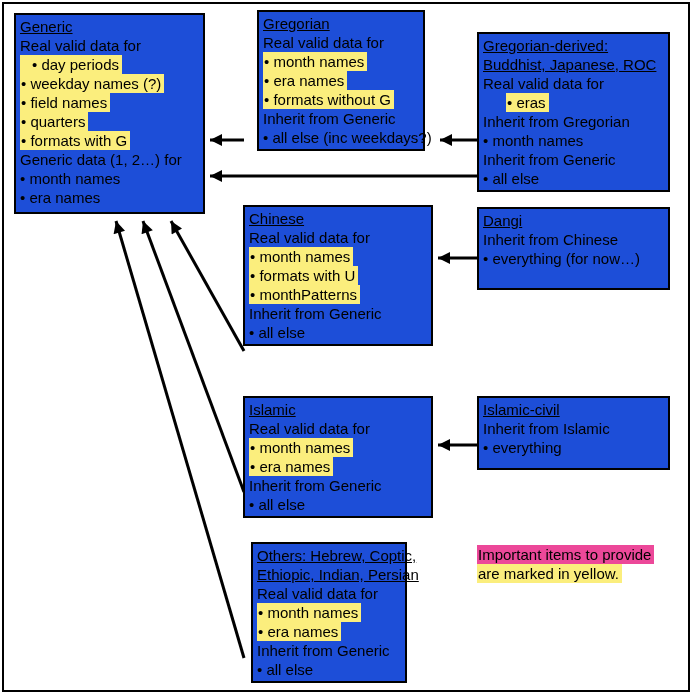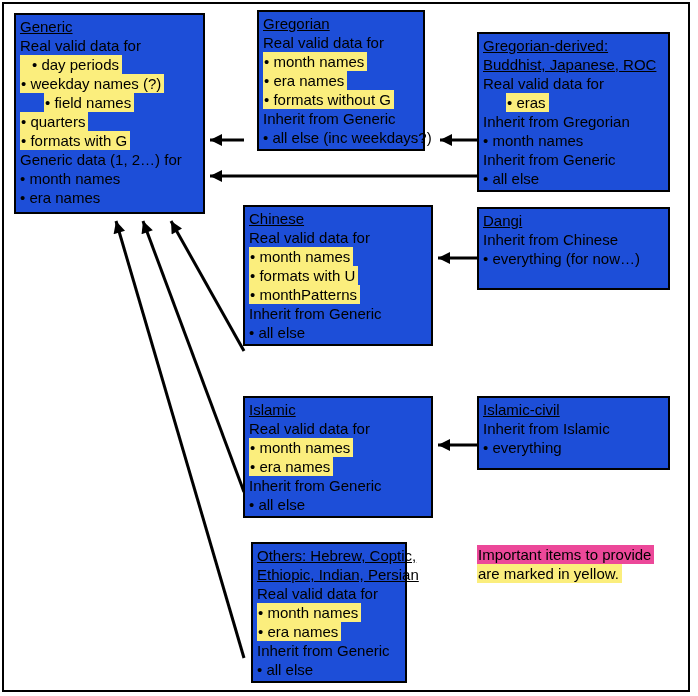--- a/index.html
+++ b/index.html
@@ -51,21 +51,21 @@
     <line x1="244" y1="351" x2="171" y2="221" stroke="#000" stroke-width="3" marker-end="url(#ah)"></line>
     <line x1="244" y1="492" x2="143" y2="221" stroke="#000" stroke-width="3" marker-end="url(#ah)"></line>
     <line x1="244" y1="658" x2="116" y2="221" stroke="#000" stroke-width="3" marker-end="url(#ah)"></line>
   </svg>
 
   <div class="box" id="box-generic">
       <div class="line u">Generic</div>
       <div class="line">Real valid data for</div>
       <div class="line"><span class="hl" style="background: rgb(251, 238, 125); padding-left: 12px;">• day periods</span></div>
       <div class="line"><span class="hl" style="background: rgb(251, 238, 125);">• weekday names (?)</span></div>
-      <div class="line"><span class="hl" style="background: rgb(251, 238, 125); margin-left: 24px;">• field names</span></div>
+      <div class="line"><span class="hl" style="background: rgb(251, 238, 125);">• field names</span></div>
       <div class="line"><span class="hl" style="background: rgb(251, 238, 125);">• quarters</span></div>
       <div class="line"><span class="hl" style="background: rgb(251, 238, 125);">• formats with G</span></div>
       <div class="line">Generic data (1, 2…) for</div>
       <div class="line">• month names</div>
       <div class="line">• era names</div>
     </div>
   <div class="box" id="box-gregorian">
       <div class="line u">Gregorian</div>
       <div class="line">Real valid data for</div>
       <div class="line"><span class="hl" style="background: rgb(251, 238, 125);">• month names</span></div>

